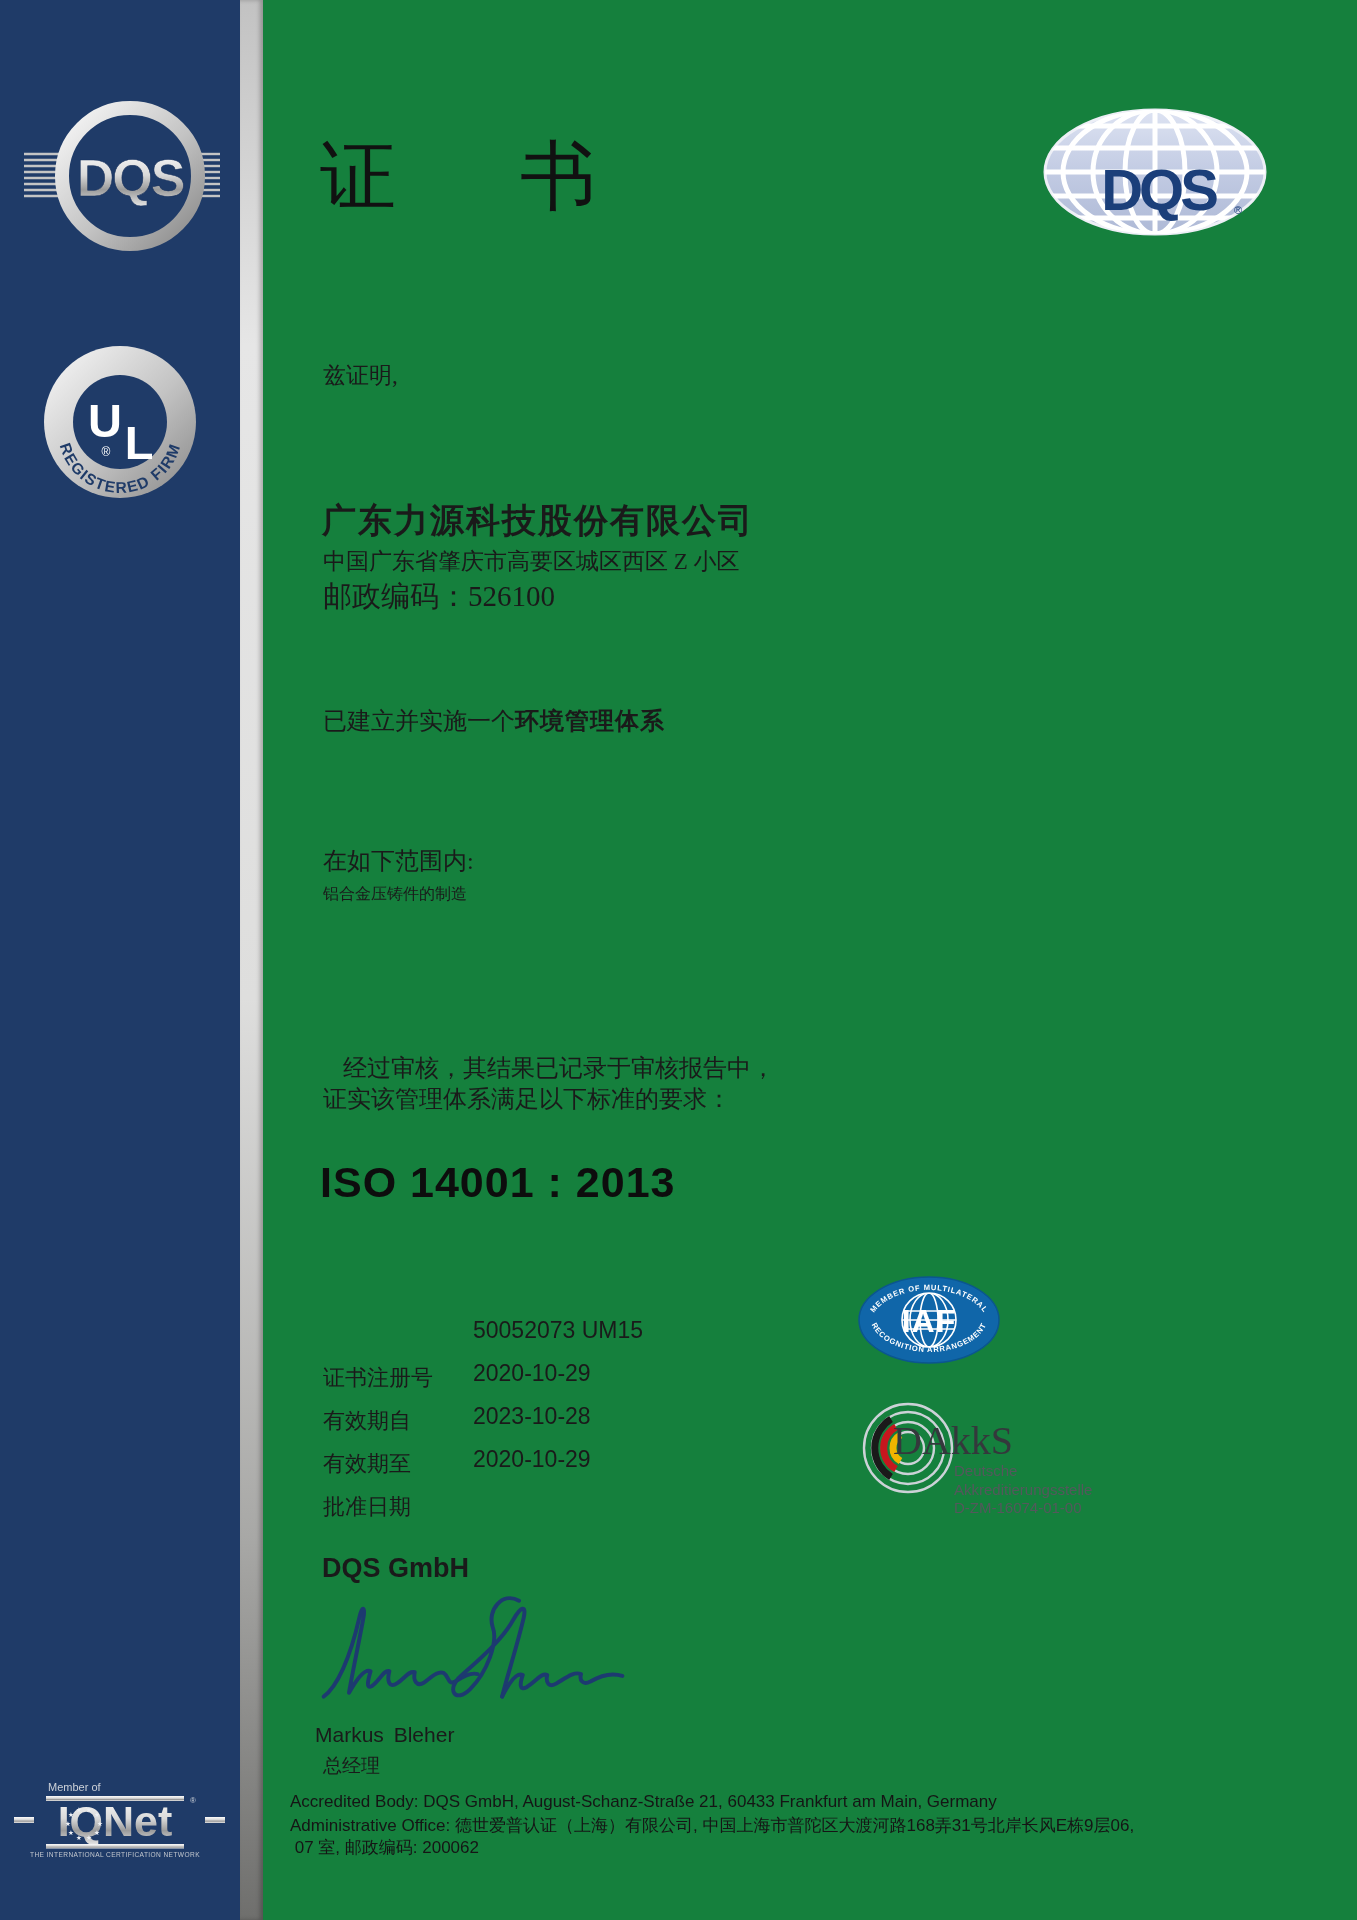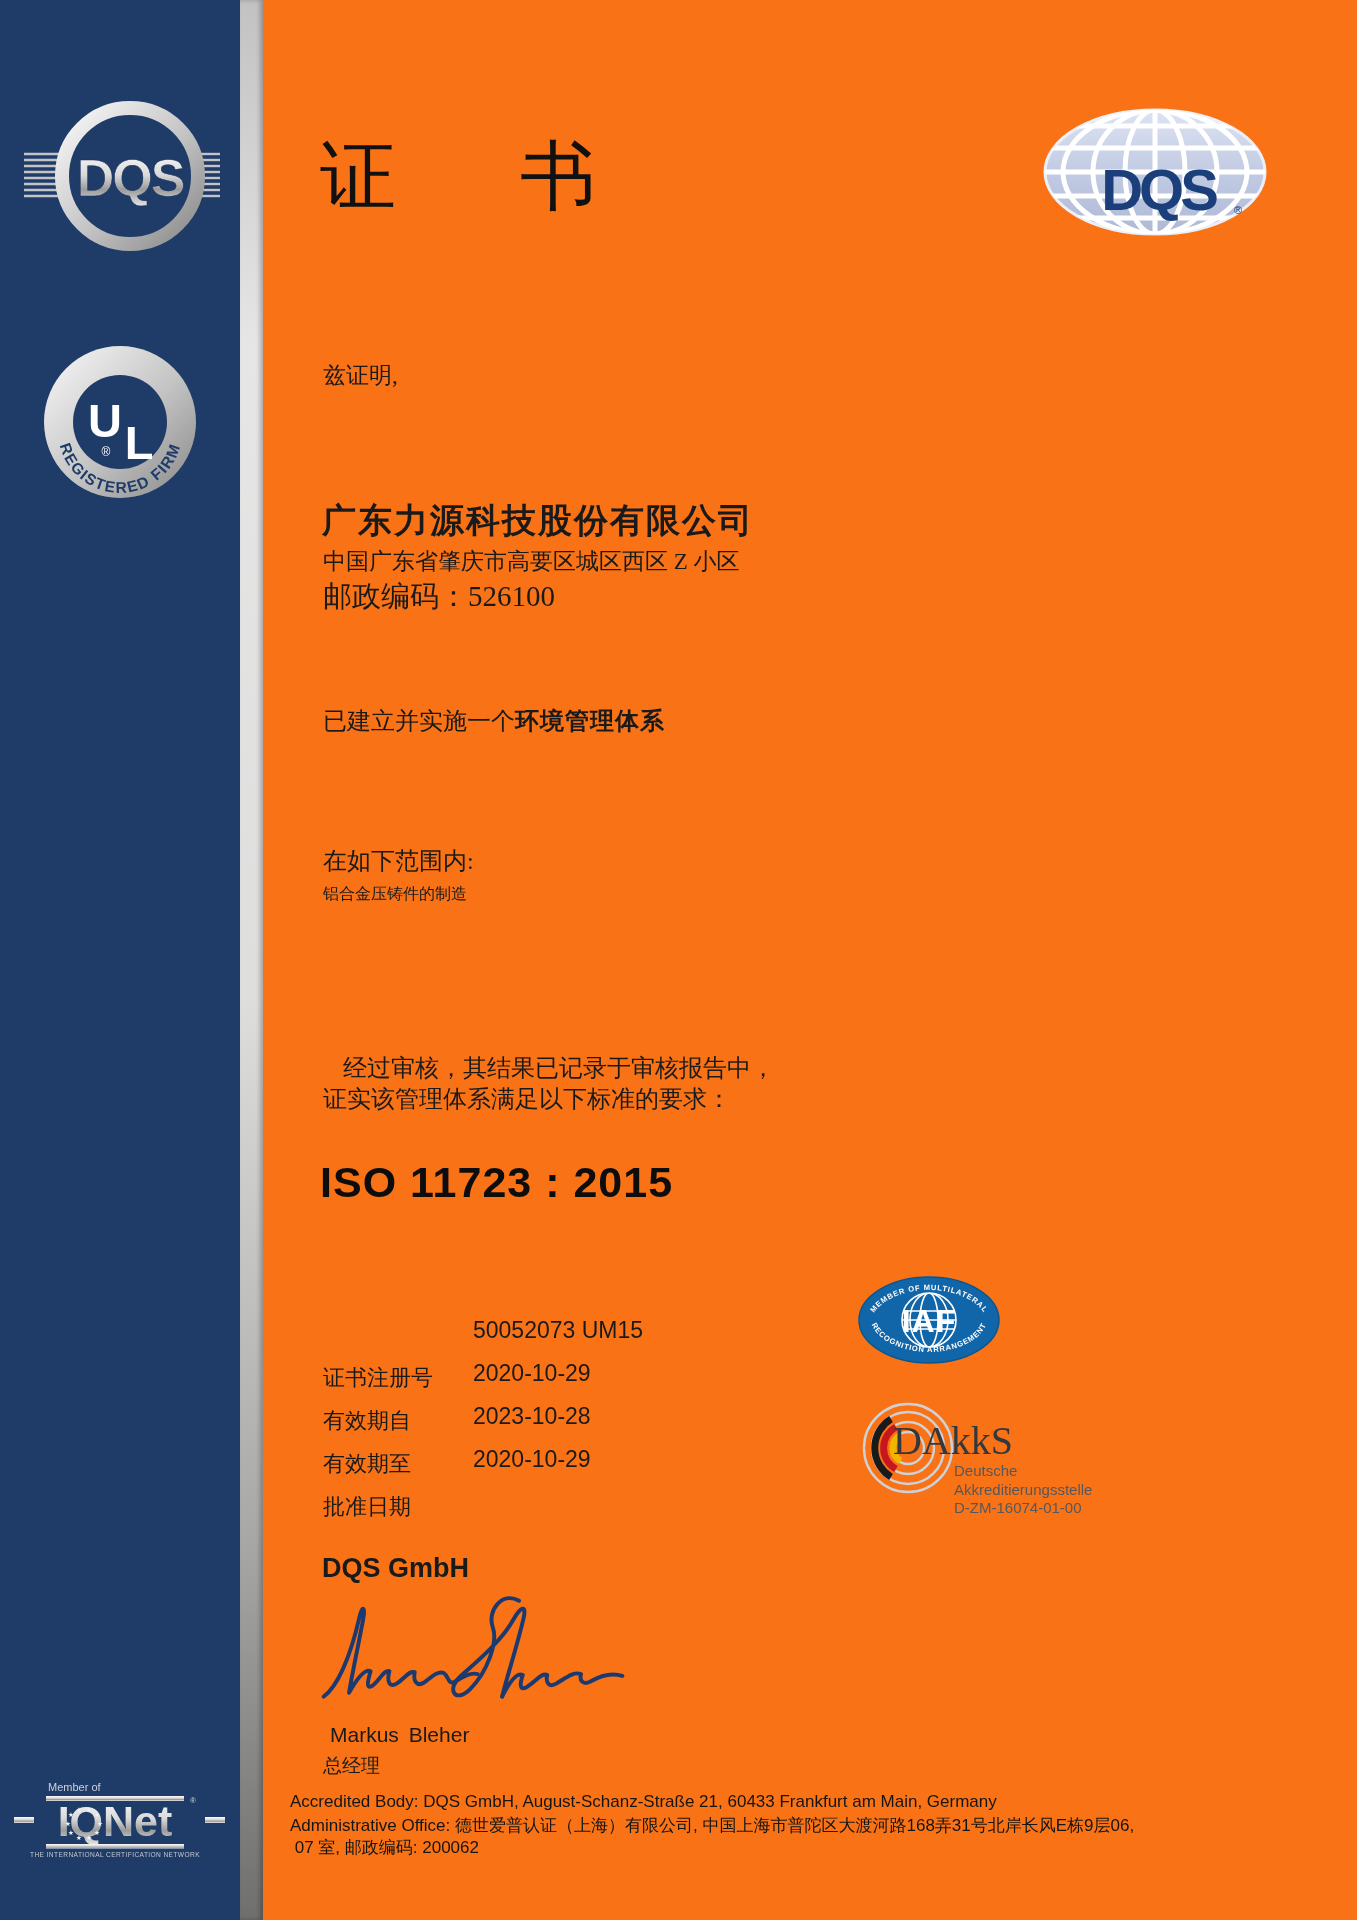--- a/index.html
+++ b/index.html
@@ -1,18 +1,18 @@
 <!DOCTYPE html>
 <html><head>
 <meta charset="utf-8">
 <style>
   * { margin:0; padding:0; box-sizing:border-box; }
   html,body { background:#ffffff; }
   .page {
-    position:relative; width:1357px; height:1920px; background:#f97316;
+    position:relative; width:1357px; height:1920px; background:#15803d;
     font-family:"Liberation Serif","DejaVu Serif",serif; color:#1a1a1a; overflow:hidden;
   }
   .abs { position:absolute; }
 
   
   .sidebar { left:0; top:0; width:240px; height:1920px; background:#1f3b68; }
   .gray-strip {
     left:240px; top:0; width:23px; height:1920px;
     background:linear-gradient(180deg,#c2c2c2 0%,#e6e6e6 18%,#dededd 52%,#a8a8a6 80%,#6f6f6d 100%);
     box-shadow:inset -3px 0 4px rgba(0,0,0,.25);
@@ -44,21 +44,21 @@
 
   .detail-label { font-size:22px; }
   .detail-value { font-family:"Liberation Sans","DejaVu Sans",sans-serif; font-size:23px; }
   .r0 { top:1317px; } .r1 { top:1360px; } .r2 { top:1403px; } .r3 { top:1446px; }
   .dl { left:323px;margin-top:46px; } .dv { left:473px; }
 
   .issuer-org {
     left:322px; top:1553px; font-size:27px; font-weight:700;
     font-family:"Liberation Sans","DejaVu Sans",sans-serif;
   }
-  .signer-name { left:330px; top:1723px; font-size:21px; font-family:"Liberation Sans","DejaVu Sans",sans-serif; word-spacing:4px; }
+  .signer-name { left:315px; top:1723px; font-size:21px; font-family:"Liberation Sans","DejaVu Sans",sans-serif; word-spacing:4px; }
   .signer-title { left:323px; top:1753px; font-size:19px; }
 
   .footer-line { left:290px; font-size:17px; font-family:"Liberation Sans","DejaVu Sans",sans-serif; color:#151515; white-space:pre-wrap; }
   .f1 { top:1792px; } .f2 { top:1814px; } .f3 { top:1836px; }
 
   svg text { font-family:"Liberation Sans","DejaVu Sans",sans-serif; }
   svg .serifed { font-family:"Liberation Serif","DejaVu Serif",serif; }
 </style>
 </head>
 <body>
@@ -186,21 +186,21 @@
   <div class="abs established">
     <span>已建立并实施一个</span><b>环境管理体系</b>
   </div>
 
   <div class="abs scope-intro">在如下范围内:</div>
   <div class="abs scope-text">铝合金压铸件的制造</div>
 
   <div class="abs audit1">经过审核，其结果已记录于审核报告中，</div>
   <div class="abs audit2">证实该管理体系满足以下标准的要求：</div>
 
-  <div class="abs standard">ISO 11723 : 2015</div>
+  <div class="abs standard">ISO 14001 : 2013</div>
 
   <div class="abs detail-label dl r0">证书注册号</div>
   <div class="abs detail-value dv r0">50052073 UM15</div>
   <div class="abs detail-label dl r1">有效期自</div>
   <div class="abs detail-value dv r1">2020-10-29</div>
   <div class="abs detail-label dl r2">有效期至</div>
   <div class="abs detail-value dv r2">2023-10-28</div>
   <div class="abs detail-label dl r3">批准日期</div>
   <div class="abs detail-value dv r3">2020-10-29</div>
 

